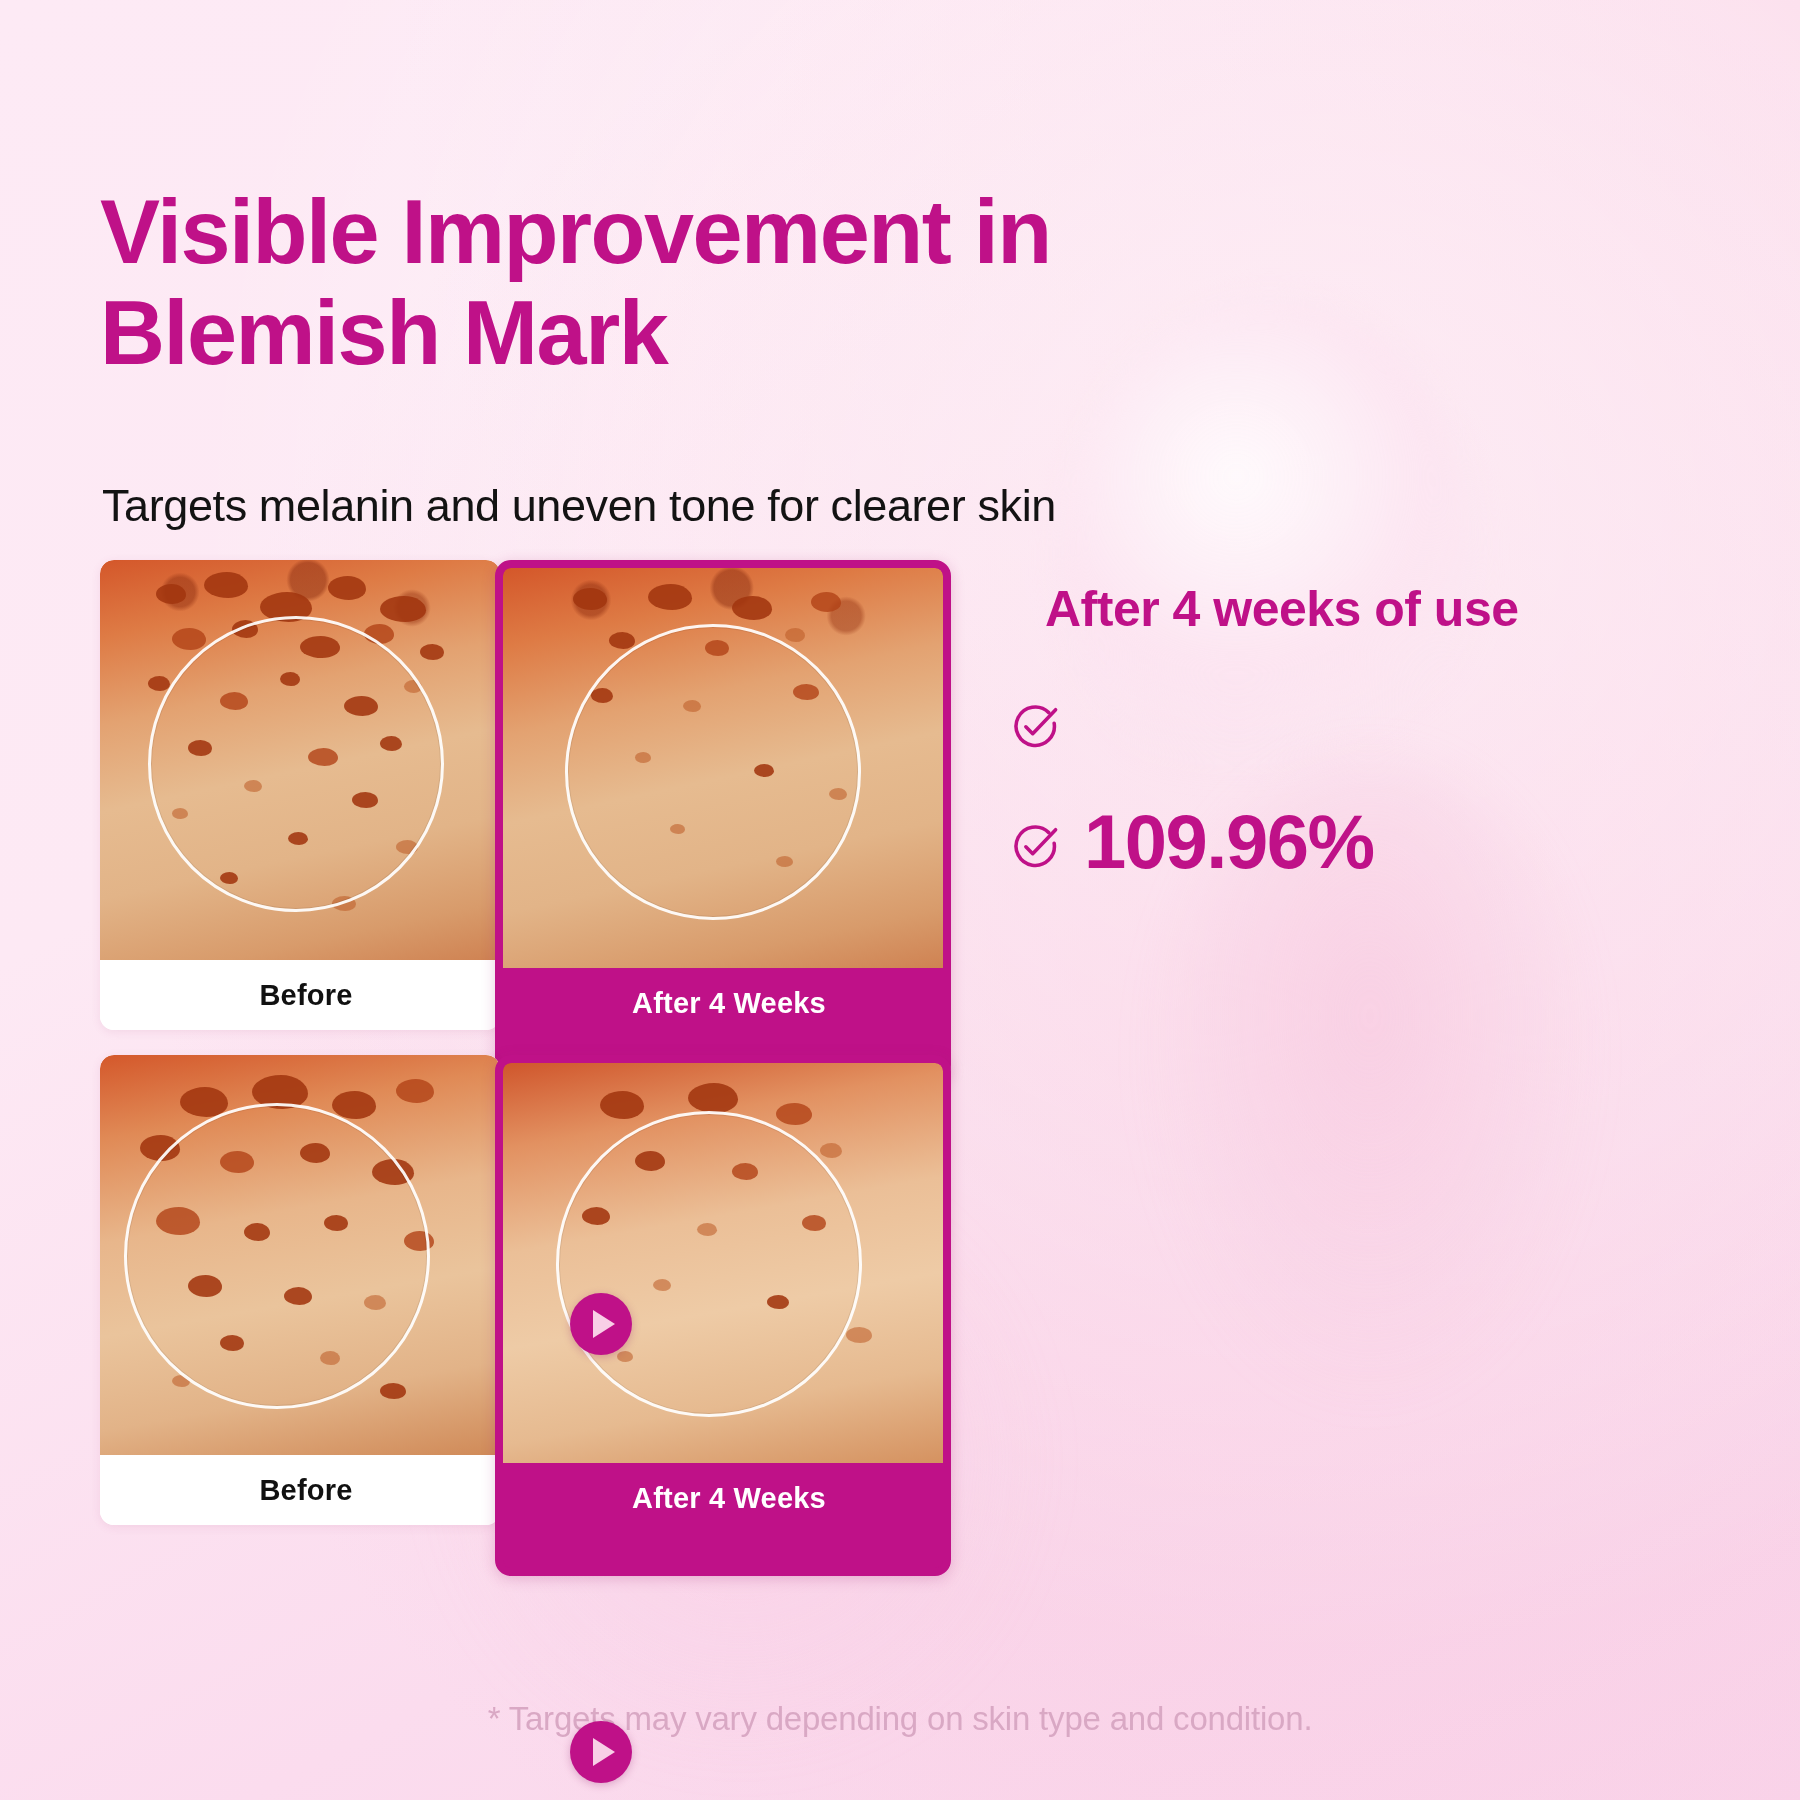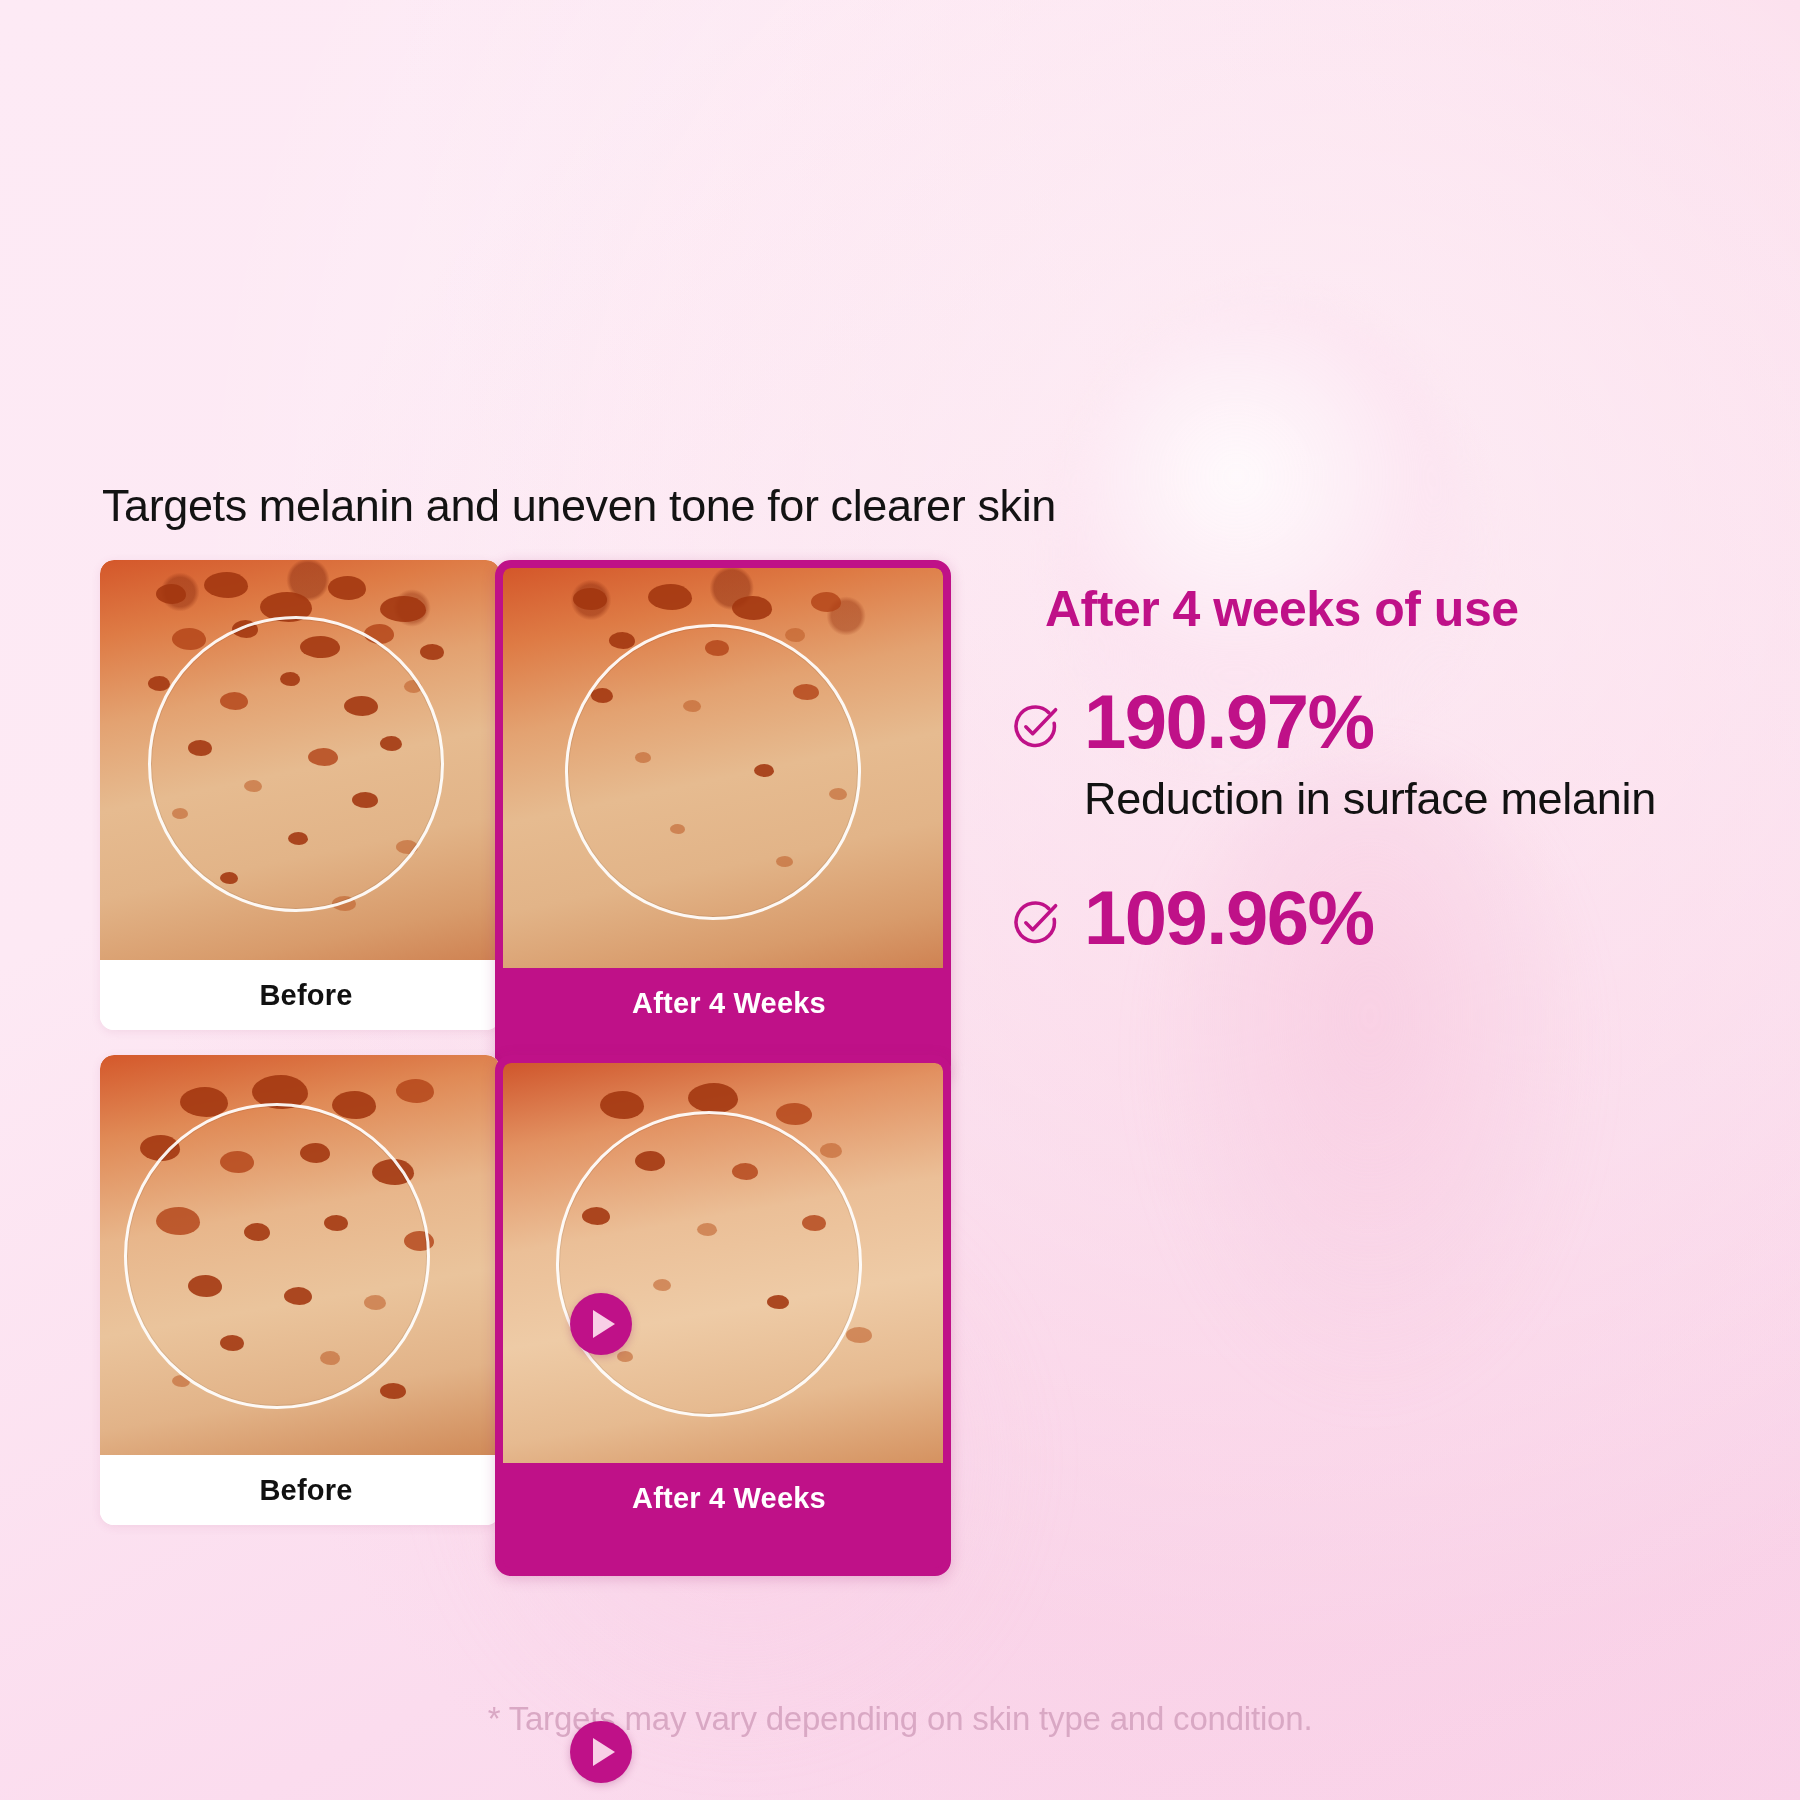--- a/index.html
+++ b/index.html
@@ -132,20 +132,21 @@
 </style>
 </head>
 <body>
 
 <div class="poster">
 
   <div class="blob blob-a"></div>
   <div class="blob blob-b"></div>
   <div class="blob blob-c"></div>
 
+  <h1 class="headline">Visible Improvement in Blemish Mark</h1>
   <p class="subhead">Targets melanin and uneven tone for clearer skin</p>
 
   <div class="compare-row row-1">
 
     <div class="card card-before">
       <div class="photo">
         <div class="skin"></div>
         <div class="spots">
           <div class="sp" style="left:14%;top:6%;width:30px;height:20px;"></div>
           <div class="sp" style="left:26%;top:3%;width:44px;height:26px;"></div>
@@ -271,24 +272,20 @@
     <div class="stats-title">After 4 weeks of use</div>
 
 
     <div class="stat">
       <span class="chk">
         <svg viewBox="0 0 24 24" width="50" height="50" fill="none" stroke="#bf1188" stroke-width="1.7" stroke-linecap="round" stroke-linejoin="round">
           <path d="M21.2 10.2a9.2 9.2 0 1 1-2.6-5.1"></path>
           <path d="M7.6 11.9l3.3 3.3 11-11.5"></path>
         </svg>
       </span>
-      <div class="stat-body">
-        <div class="stat-value">190.97%</div>
-        <div class="stat-desc">Reduction in surface melanin</div>
-      </div>
     </div>
 
     <div class="stat">
       <span class="chk">
         <svg viewBox="0 0 24 24" width="50" height="50" fill="none" stroke="#bf1188" stroke-width="1.7" stroke-linecap="round" stroke-linejoin="round">
           <path d="M21.2 10.2a9.2 9.2 0 1 1-2.6-5.1"></path>
           <path d="M7.6 11.9l3.3 3.3 11-11.5"></path>
         </svg>
       </span>
       <div class="stat-body">

